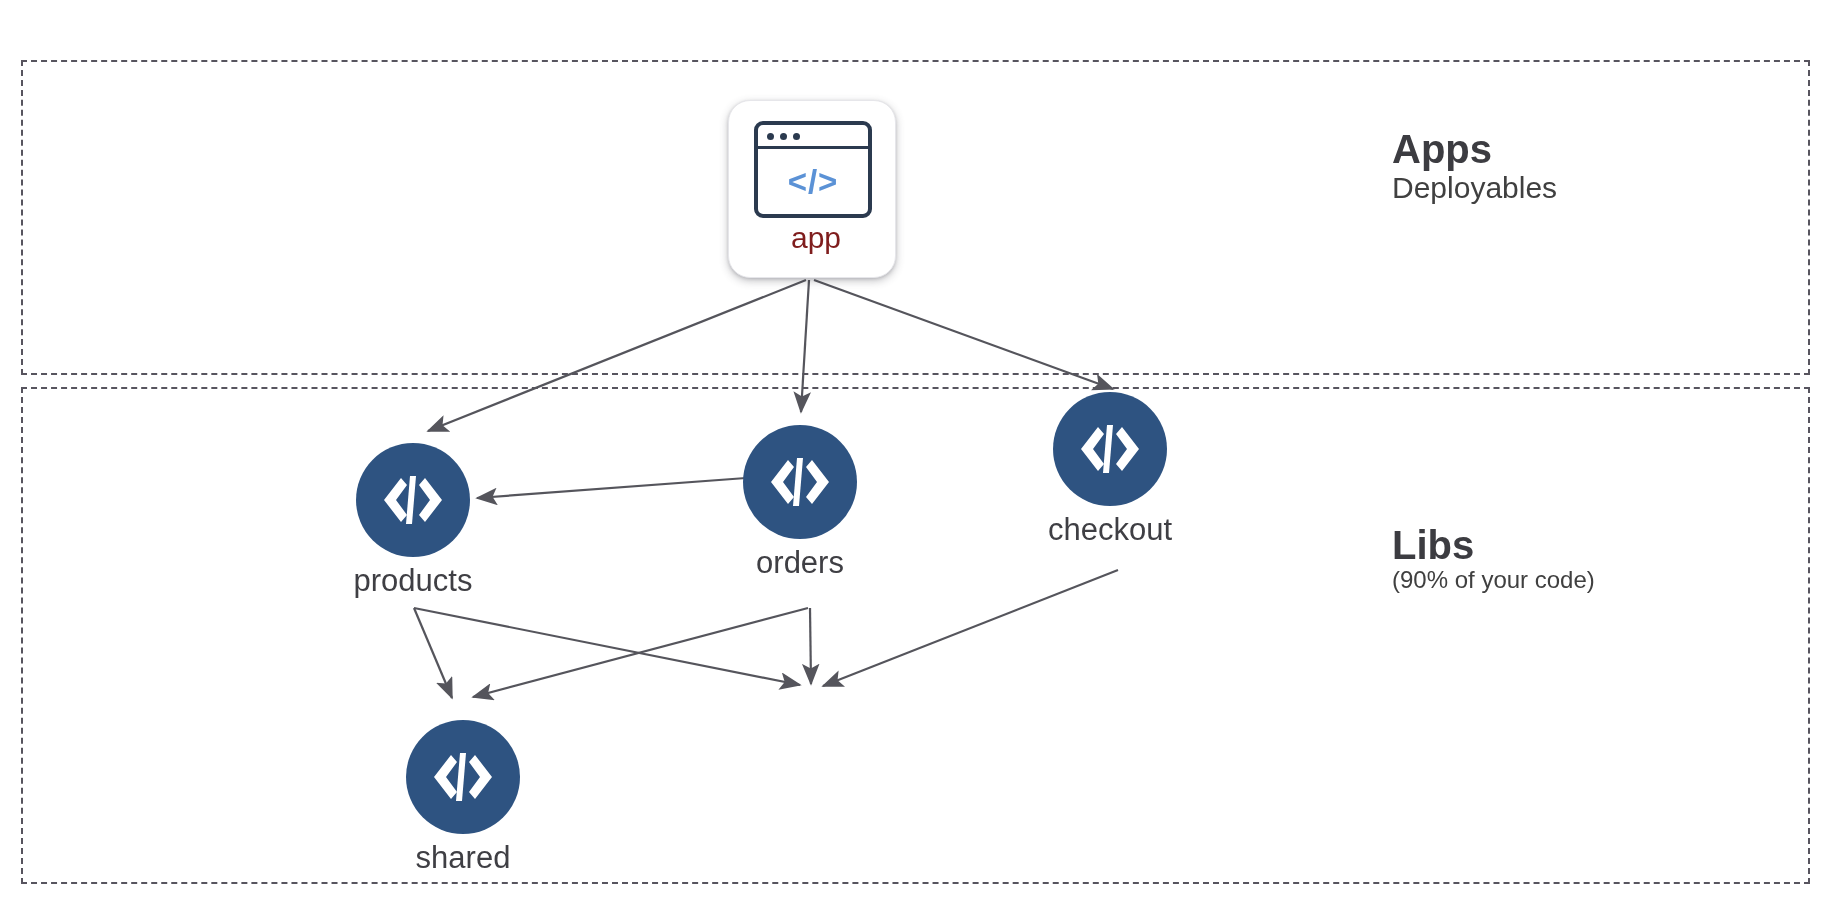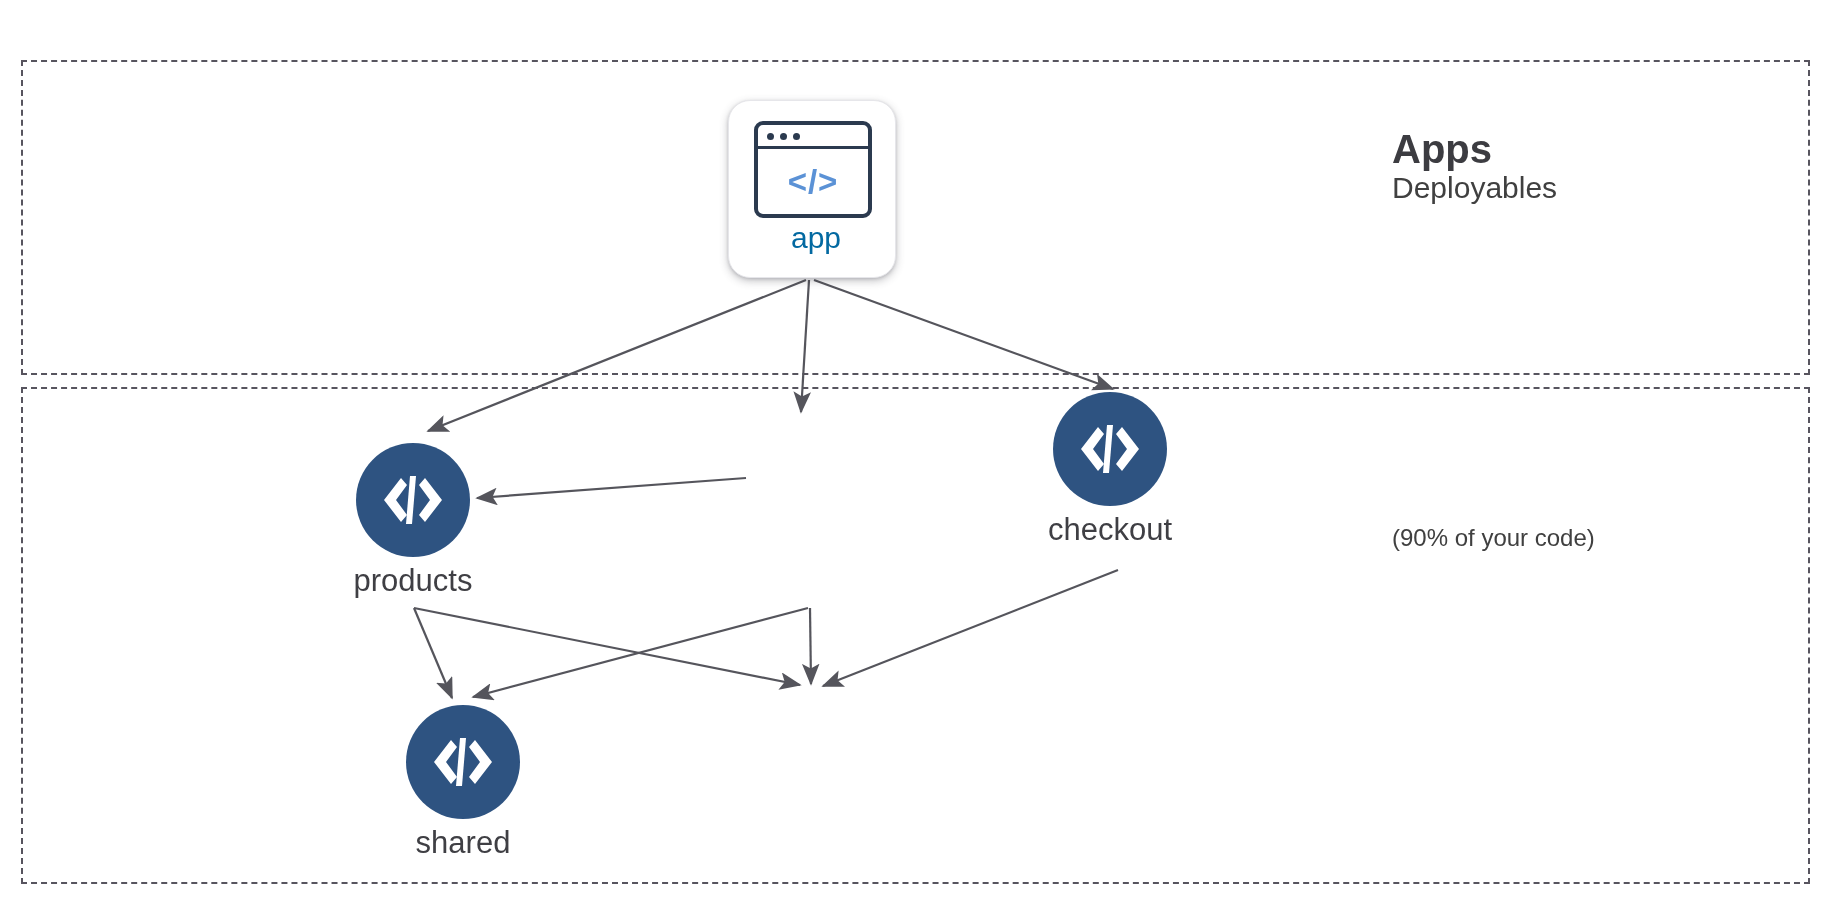--- a/index.html
+++ b/index.html
@@ -106,21 +106,21 @@
     font-size: 33px;
     font-weight: bold;
     letter-spacing: 1px;
   }
   .app-label {
     position: absolute;
     left: 8px; right: 0;
     top: 120px;
     text-align: center;
     font-size: 30px;
-    color: #0369a1;
+    color: #7f1d1d;
   }
 
   
   .lib-node {
     position: absolute;
     width: 114px;
     height: 114px;
   }
   .lib-circle {
     position: absolute;
@@ -141,21 +141,21 @@
     top: 120px;
     text-align: center;
     font-size: 31px;
     color: #3f3f44;
     white-space: nowrap;
   }
 
   #node-products { left: 356px; top: 443px; }
   #node-orders   { left: 743px; top: 425px; }
   #node-checkout { left: 1053px; top: 392px; }
-  #node-shared   { left: 406px; top: 705px; }
+  #node-shared   { left: 406px; top: 720px; }
   #node-core     { left: 753px; top: 691px; }
 
   #edges {
     position: absolute;
     left: 0; top: 0;
     width: 1838px;
     height: 920px;
     pointer-events: none;
   }
 </style>
@@ -166,20 +166,21 @@
 
   <div class="zone" id="zone-apps"></div>
   <div class="zone" id="zone-libs"></div>
 
   <div class="zone-legend" id="legend-apps">
     <div class="zone-title">Apps</div>
     <div class="zone-sub">Deployables</div>
   </div>
 
   <div class="zone-legend" id="legend-libs">
+    <div class="zone-title">Libs</div>
     <div class="zone-sub">(90% of your code)</div>
   </div>
 
   <svg id="edges" width="1838" height="920" viewBox="0 0 1838 920" xmlns="http://www.w3.org/2000/svg">
     <defs>
       <marker id="arrowhead" markerWidth="10" markerHeight="8" refX="9.2" refY="4" orient="auto" markerUnits="strokeWidth">
         <path d="M0,0 L10,4 L0,8 L2.1,4 Z" fill="#55555c"></path>
       </marker>
     </defs>
 
@@ -218,20 +219,30 @@
     <div class="lib-circle">
       <svg width="74" height="54" viewBox="0 0 74 54" xmlns="http://www.w3.org/2000/svg">
         <path d="M25 5 L8 27 L25 49 L31 42 L20 27 L31 12 Z" fill="#ffffff"></path>
         <path d="M49 5 L66 27 L49 49 L43 42 L54 27 L43 12 Z" fill="#ffffff"></path>
         <path d="M40 3 L34 3 L30 51 L36 51 Z" fill="#ffffff"></path>
       </svg>
     </div>
     <div class="lib-label">products</div>
   </div>
 
+  <div class="lib-node" id="node-orders">
+    <div class="lib-circle">
+      <svg width="74" height="54" viewBox="0 0 74 54" xmlns="http://www.w3.org/2000/svg">
+        <path d="M25 5 L8 27 L25 49 L31 42 L20 27 L31 12 Z" fill="#ffffff"></path>
+        <path d="M49 5 L66 27 L49 49 L43 42 L54 27 L43 12 Z" fill="#ffffff"></path>
+        <path d="M40 3 L34 3 L30 51 L36 51 Z" fill="#ffffff"></path>
+      </svg>
+    </div>
+    <div class="lib-label">orders</div>
+  </div>
 
   <div class="lib-node" id="node-checkout">
     <div class="lib-circle">
       <svg width="74" height="54" viewBox="0 0 74 54" xmlns="http://www.w3.org/2000/svg">
         <path d="M25 5 L8 27 L25 49 L31 42 L20 27 L31 12 Z" fill="#ffffff"></path>
         <path d="M49 5 L66 27 L49 49 L43 42 L54 27 L43 12 Z" fill="#ffffff"></path>
         <path d="M40 3 L34 3 L30 51 L36 51 Z" fill="#ffffff"></path>
       </svg>
     </div>
     <div class="lib-label">checkout</div>

